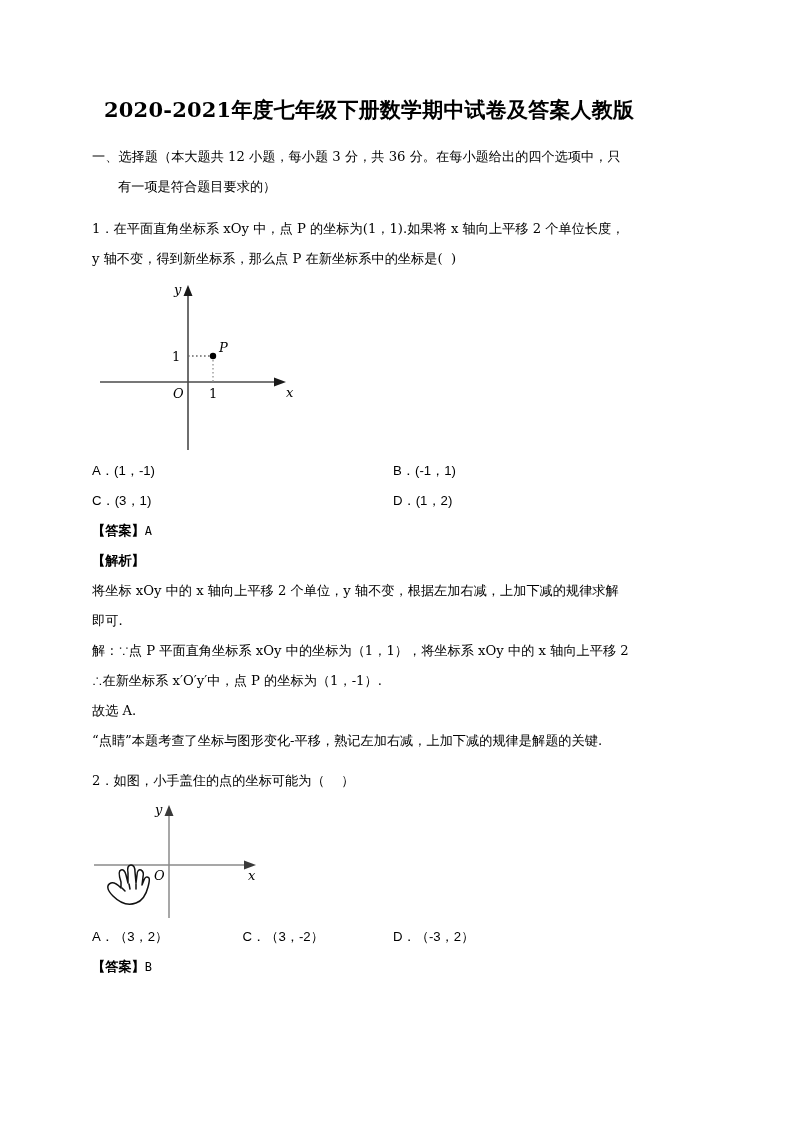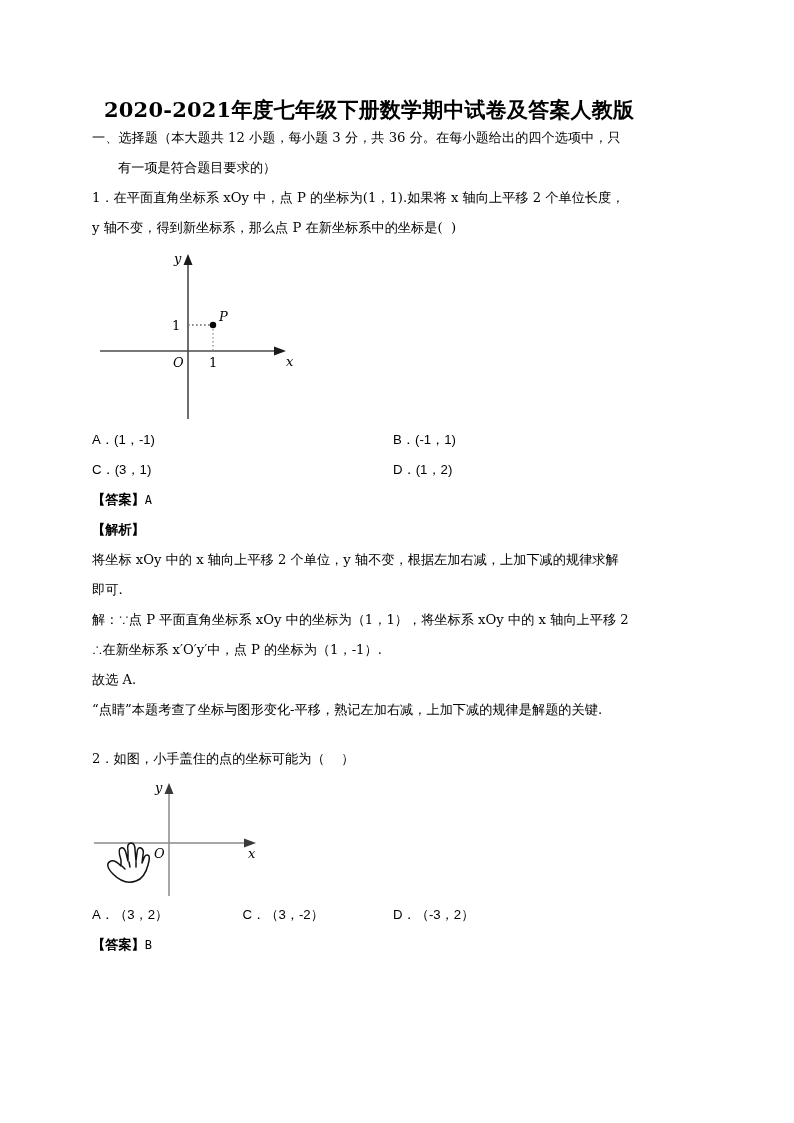--- a/index.html
+++ b/index.html
@@ -36,25 +36,27 @@
   }
   .para {
     font-size: 13.2px;
     line-height: 30px;
     margin: 0;
     text-align: left;
     white-space: pre-wrap;
     font-family: "DejaVu Serif", "Liberation Serif", serif;
   }
   .section-head {
+    margin-top: 19px;
   }
   .section-head .l2 {
     padding-left: 26px;
   }
   .q-block {
+    margin-top: 12px;
   }
   .opt-row {
     display: flex;
     font-size: 13.2px;
     line-height: 30px;
     font-family: Liberation Sans, sans-serif;
   }
   .opt-row .cell {
     width: 50%;
   }
@@ -78,21 +80,21 @@
   }
   .fig1 {
     height: 176px;
     margin-top: 6px;
   }
   .fig2 {
     height: 122px;
     margin-top: 4px;
   }
   svg { display: block; }
-  .sub-block { margin-top: 19px; }
+  .sub-block { margin-top: 10px; }
 </style>
 </head>
 <body>
 
 <div class="page">
 
   <h1 class="doc-title">2020-2021年度七年级下册数学期中试卷及答案人教版</h1>
 
   <div class="section-head">
     <div class="para">一、选择题（本大题共 12 小题，每小题 3 分，共 36 分。在每小题给出的四个选项中，只</div>

